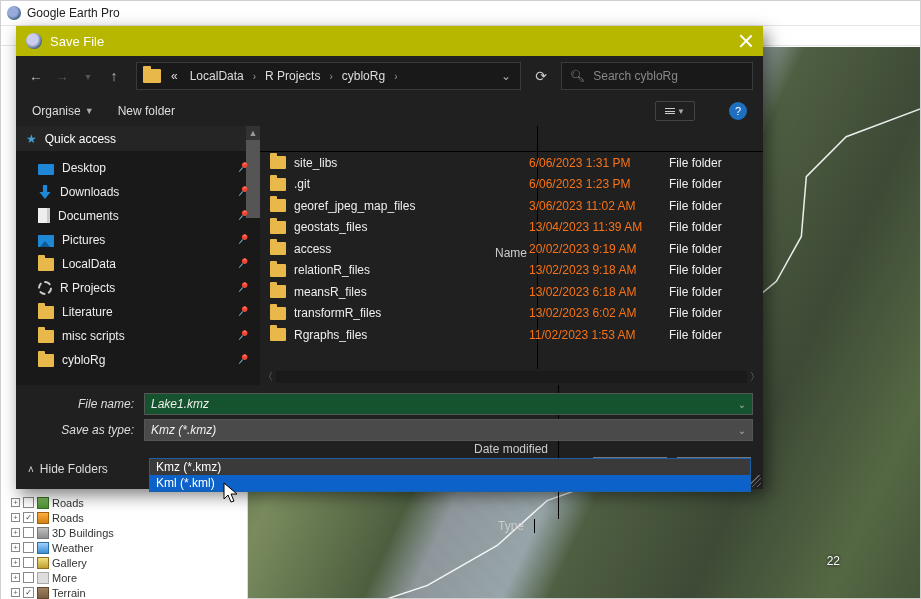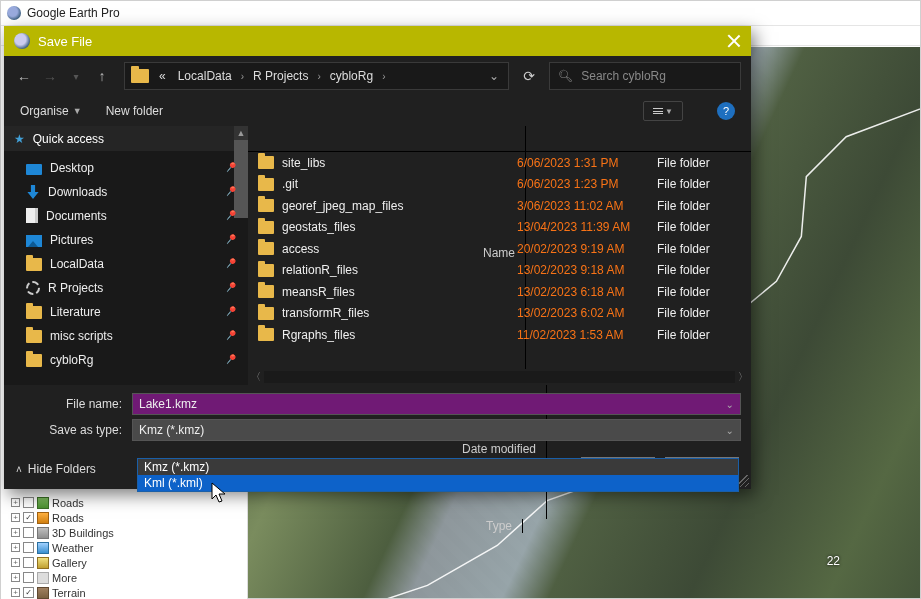--- a/index.html
+++ b/index.html
@@ -28,21 +28,21 @@
   .layers-tree .ly-icon { width: 12px; height: 12px; display:inline-block; }
   .ly-photos { background: linear-gradient(#7fbf60,#4a8f30); border:1px solid #3a6f25; }
   .ly-roads { background: linear-gradient(#ffb040,#d07f10); border:1px solid #a06010; }
   .ly-3dbld { background: linear-gradient(#bfbfbf,#8f8f8f); border:1px solid #777; }
   .ly-weather { background: linear-gradient(#9fd0ff,#3a8fd0); border:1px solid #2a6fa0; }
   .ly-gallery { background: linear-gradient(#f0e080,#c0a030); border:1px solid #907020; }
   .ly-more { background: #ddd; border:1px solid #aaa; }
   .ly-terrain { background: linear-gradient(#a08060,#7a5f40); border:1px solid #5f4830; }
 
   
-  .save-dialog { position: absolute; left: 4px; top: 26px; width: 747px; height: 463px; background: #202020; box-shadow: 4px 6px 16px rgba(0,0,0,.5); color: #ddd; font-size: 12px; display:flex; flex-direction:column; }
+  .save-dialog { position: absolute; left: 16px; top: 26px; width: 747px; height: 463px; background: #202020; box-shadow: 4px 6px 16px rgba(0,0,0,.5); color: #ddd; font-size: 12px; display:flex; flex-direction:column; }
   .dlg-title { height: 30px; background: #b8b700; display:flex; align-items:center; padding: 0 10px; color:#fff; font-size:13px; }
   .dlg-title .dlg-icon { width:16px; height:16px; background: radial-gradient(circle at 40% 40%, #cce 0 40%, #468 70%, #234 100%); border-radius:50%; margin-right:8px; }
   .dlg-title .spacer { flex:1; }
   .dlg-close { width:14px; height:14px; position:relative; cursor:pointer; }
   .dlg-close::before, .dlg-close::after { content:""; position:absolute; left:6px; top:-1px; width:1.5px; height:16px; background:#fff; }
   .dlg-close::before { transform: rotate(45deg); }
   .dlg-close::after { transform: rotate(-45deg); }
 
   .nav-row { height: 40px; display:flex; align-items:center; padding: 0 10px; gap:6px; }
   .nav-btn { width:20px; height:20px; display:flex; align-items:center; justify-content:center; color:#bbb; font-size:14px; }
@@ -92,24 +92,24 @@
   .file-row { height:21.5px; display:flex; align-items:center; padding-left:10px; color:#eee; }
   .file-row .fic { margin-right:8px; }
   .file-row .fname { flex:0 0 235px; white-space:nowrap; overflow:hidden; text-overflow:ellipsis; }
   .file-row .fdate { flex:0 0 140px; color:#f97316; }
   .file-row .ftype { flex:1 1 65px; white-space:nowrap; overflow:hidden; }
   .file-hscroll { height:16px; background:#202020; display:flex; align-items:center; }
   .file-hscroll .harr { width:16px; text-align:center; color:#999; font-size:10px; }
   .file-hscroll .htrack { flex:1; background:#1a1a1a; height:12px; position:relative; }
   .file-vscroll { width:16px; background:#202020; }
 
-  .bottom-area { padding: 6px 10px 6px 10px; }
+  .bottom-area { padding: 6px 10px 6px 10px; font-style: italic; }
   .field-row { display:flex; align-items:center; height:26px; gap:6px; }
   .field-row .lbl { width:112px; text-align:right; color:#ddd; padding-right:4px;}
-  .field-row .input { flex:1; height:22px; background:#701a75; border:1px solid #555; color:#eee; padding:0 6px; display:flex; align-items:center; }
+  .field-row .input { flex:1; height:22px; background:#14532d; border:1px solid #555; color:#eee; padding:0 6px; display:flex; align-items:center; }
   .field-row .input .caret { margin-left:auto; color:#aaa; font-size:10px; }
 
   .dropdown-overlay { position:absolute; left:133px; top:432px; width:602px; border:1px solid #1a5fa8; background:#fff; color:#fff; font-size:12px; z-index:5; }
   .dropdown-overlay .opt { height:16px; padding:0 6px; display:flex; align-items:center; background:#3a3a3a; color:#fff; }
   .dropdown-overlay .opt.selected { background:#0d62c9; color:#fff; }
 
   .cursor-arrow { position:absolute; left:207px; top:456px; z-index:6; pointer-events:none; }
 
   .footer-row { display:flex; align-items:center; height:40px; padding:0 12px; gap:10px; }
   .footer-row .hide { display:flex; align-items:center; gap:6px; cursor:pointer; }

